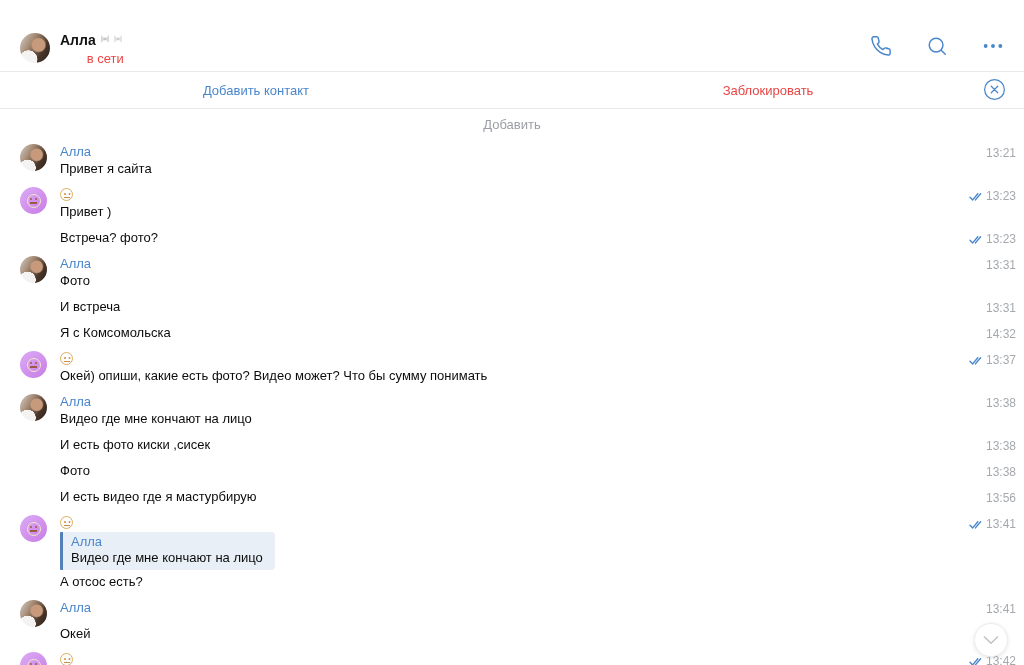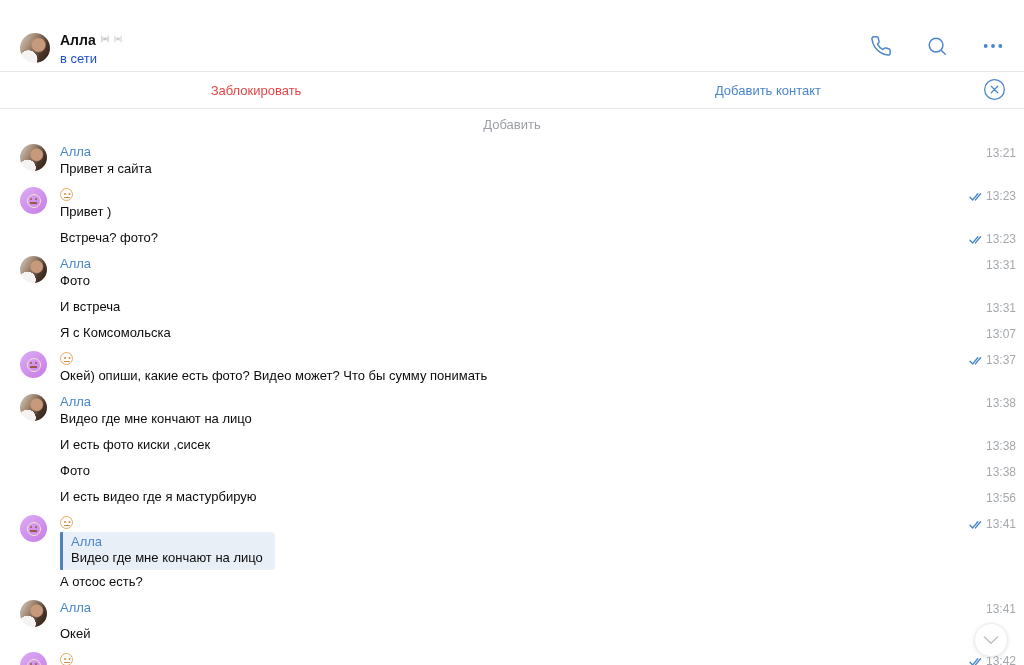--- a/index.html
+++ b/index.html
@@ -18,21 +18,21 @@
   
   .top-bar{position:absolute;top:0;left:0;right:0;height:48px;background:#fff;border-bottom:1px solid var(--border);}
   .top-avatar{position:absolute;left:20px;top:9px;width:30px;height:30px;border-radius:50%;cursor:pointer;
     background:
       radial-gradient(circle at 28% 88%, #f5f3f1 0 26%, rgba(0,0,0,0) 27%),
       radial-gradient(circle at 62% 40%, #c89a7c 0 24%, rgba(0,0,0,0) 30%),
       linear-gradient(120deg,#d6d0cb 0%,#a58a74 35%,#4a362a 70%,#2a1e18 100%);}
   .peer-title{position:absolute;left:60px;top:7px;}
   .peer-name-row{display:flex;align-items:center;gap:4px;}
   .peer-name{font-size:14px;font-weight:700;color:#111;}
-  .peer-status{font-size:13px;color:#1d4ed8;margin-top:2px;}
+  .peer-status{font-size:13px;color:#ef4444;margin-top:2px;text-align:right;}
   .top-actions{position:absolute;right:18px;top:0;height:48px;display:flex;align-items:center;gap:30px;}
   .icon-btn{width:26px;height:26px;display:flex;align-items:center;justify-content:center;color:var(--accent);cursor:pointer;}
 
   
   .actions-bar{position:absolute;top:49px;left:0;right:0;height:36px;border-bottom:1px solid var(--border);display:flex;}
   .actions-cell{width:50%;display:flex;align-items:center;justify-content:center;}
   .action-link{font-size:13px;cursor:pointer;}
   .action-link.add{color:var(--accent);}
   .action-link.block{color:var(--danger);}
   .close-btn{position:absolute;right:18px;top:7px;width:23px;height:23px;color:var(--accent);cursor:pointer;display:flex;align-items:center;justify-content:center;}
@@ -119,24 +119,24 @@
               <circle cx="12" cy="12" r="2.1"></circle>
               <circle cx="20" cy="12" r="2.1"></circle>
           </svg>
         </span>
       </div>
     </div>
   </div>
 
   <div class="actions-bar">
     <div class="actions-cell">
+      <span class="action-link add">Добавить контакт</span>
+    </div>
+    <div class="actions-cell">
       <span class="action-link block">Заблокировать</span>
-    </div>
-    <div class="actions-cell">
-      <span class="action-link add">Добавить контакт</span>
     </div>
     <div class="close-btn">
       <span>
         <svg width="23" height="23" viewBox="0 0 24 24" fill="none" stroke="currentColor" stroke-width="1.3" stroke-linecap="round">
           <circle cx="12" cy="12" r="10.3"></circle>
             <path d="M8.6 8.6 L15.4 15.4 M15.4 8.6 L8.6 15.4"></path>
         </svg>
       </span>
     </div>
   </div>
@@ -196,21 +196,21 @@
         </div>
         <div class="msg alla">
           <div class="text">И встреча</div>
           <div class="time-wrap">
             <span class="time">13:31</span>
           </div>
         </div>
         <div class="msg alla">
           <div class="text">Я с Комсомольска</div>
           <div class="time-wrap">
-            <span class="time">13:07</span>
+            <span class="time">14:32</span>
           </div>
         </div>
         <div class="msg peer">
           <div class="avatar peer">
             <span class="face"></span>
           </div>
           <div class="name-row">
             <span class="face"></span>
           </div>
           <div class="text">Окей) опиши, какие есть фото? Видео может? Что бы сумму понимать</div>

